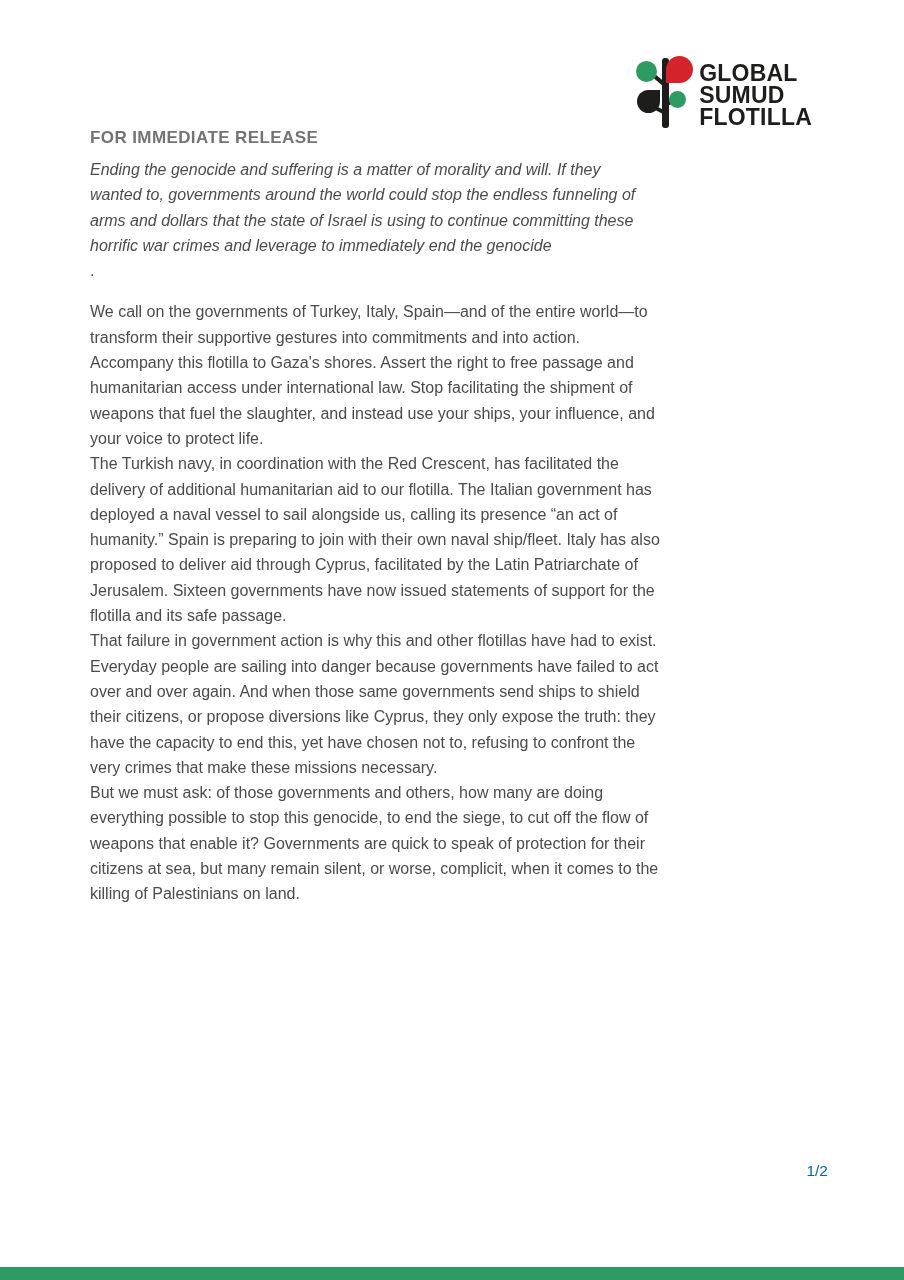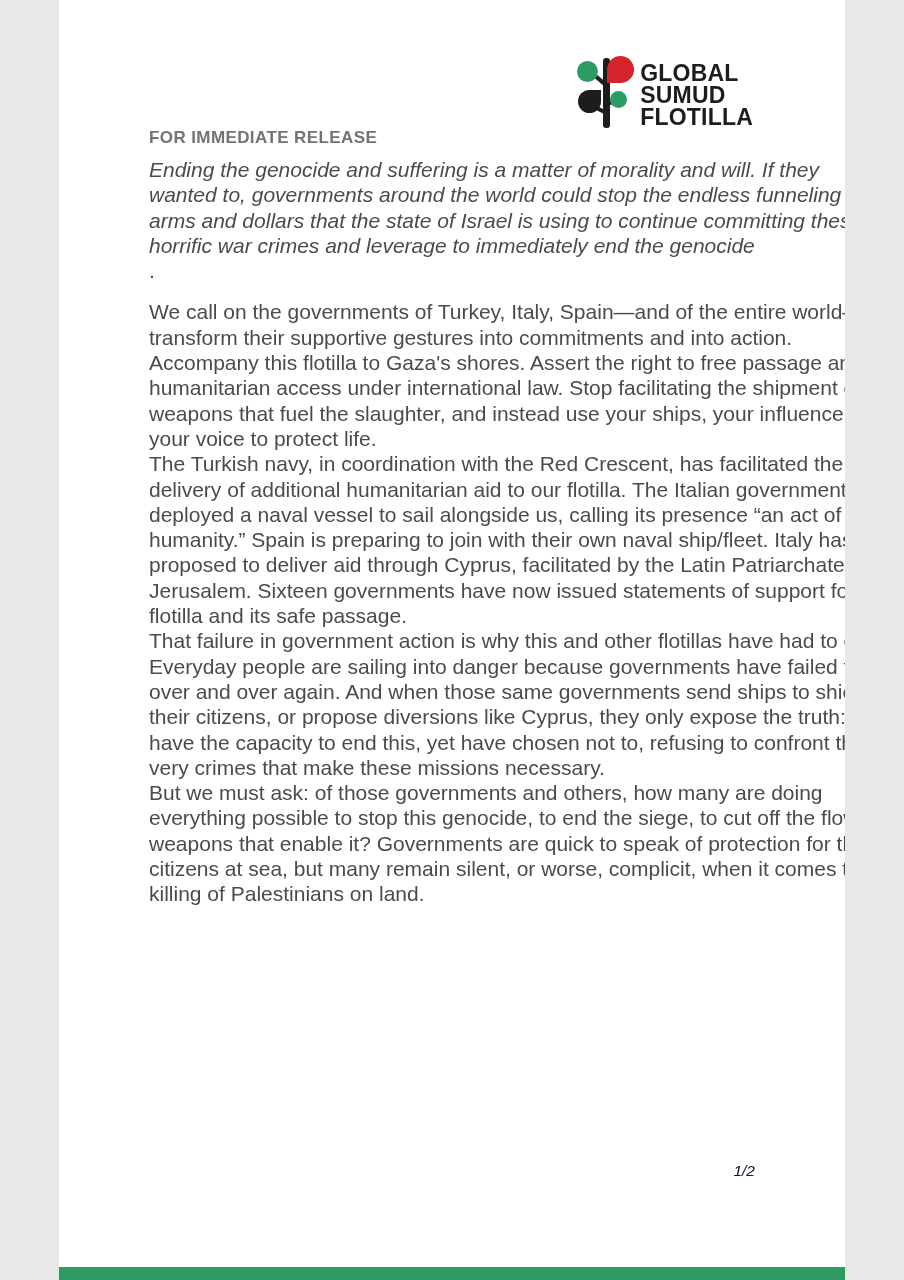--- a/index.html
+++ b/index.html
@@ -1,18 +1,18 @@
 <!DOCTYPE html>
 <html><head>
 <meta charset="utf-8">
 <style>
   html,body{margin:0;padding:0;background:#e8e8e8;}
   .page{
     position:relative;
-    width:786px;height:1280px;
+    width:904px;height:1280px;
     background:#ffffff;
     font-family:"Liberation Sans", sans-serif;
     overflow:hidden;
     margin:0 auto;
   }
 
   
   .logo{position:absolute;top:56px;right:92px;display:flex;align-items:flex-start;gap:7px;}
   .logo-icon{position:relative;width:56px;height:72px;flex:0 0 auto;}
   .logo-icon .trunk{position:absolute;left:26px;top:2px;width:7px;height:70px;background:#1d1d1b;border-radius:3px;}
@@ -34,28 +34,28 @@
   .eyebrow{
     color:#737373;font-weight:700;font-size:17px;letter-spacing:0.4px;
     margin:0 0 9px 0;
   }
   .title{
     color:#1d1d1b;font-weight:700;font-size:27px;line-height:31px;
     letter-spacing:0.2px;white-space:pre;margin:0 0 11px 0;
   }
   .date{color:#1d1d1b;font-weight:700;font-size:16px;margin:0 0 34px 0;}
 
-  .bodytext{color:#4b4b4b;font-size:21px;line-height:25.3px;white-space:pre;margin:0;}
+  .bodytext{color:#4b4b4b;font-size:16px;line-height:25.3px;white-space:pre;margin:0;}
   .lede{font-style:italic;}
   .lede-period{margin:0;}
   .para{}
   .para-first{margin-top:16px;}
 
   
-  .page-number{position:absolute;top:1162px;right:90px;color:#0f172a;font-size:15.5px;font-style:italic;}
+  .page-number{position:absolute;top:1162px;right:76px;color:#0369a1;font-size:15.5px;}
   .bottom-bar{position:absolute;left:0;bottom:0;width:100%;height:13px;background:#2e9b63;}
 </style>
 </head>
 <body>
 
 <div class="page">
 
   <div class="logo">
     <div class="logo-icon">
       <div class="branch-a"></div>

